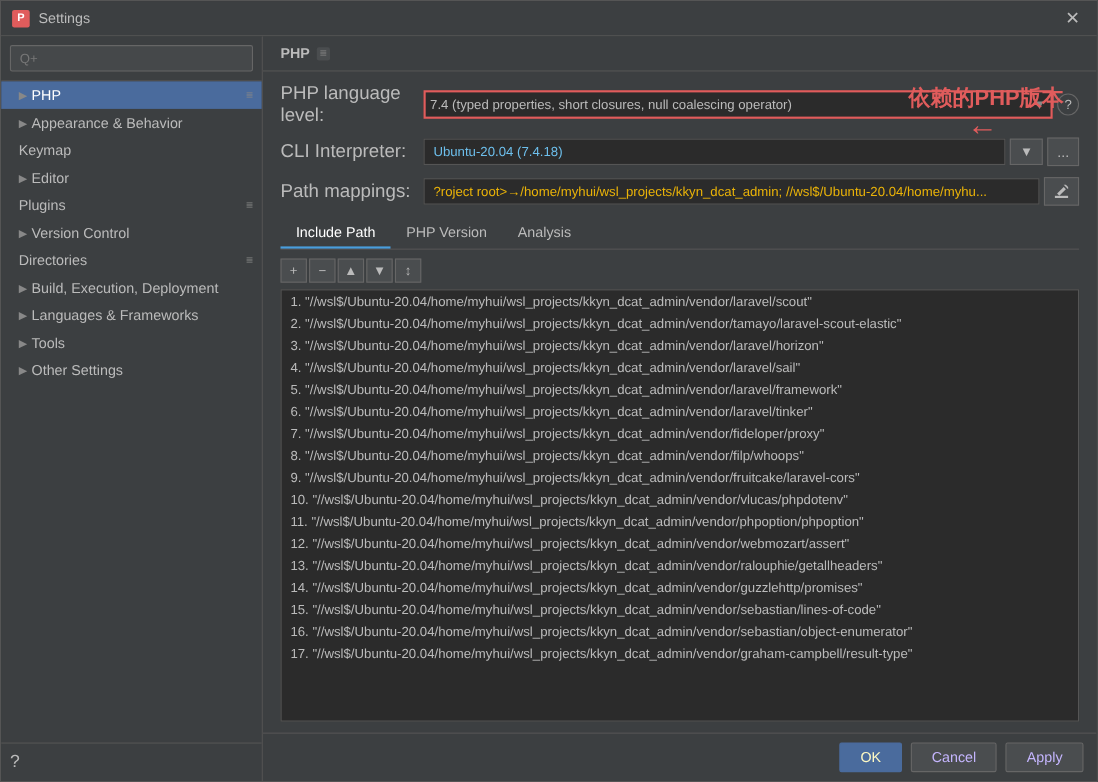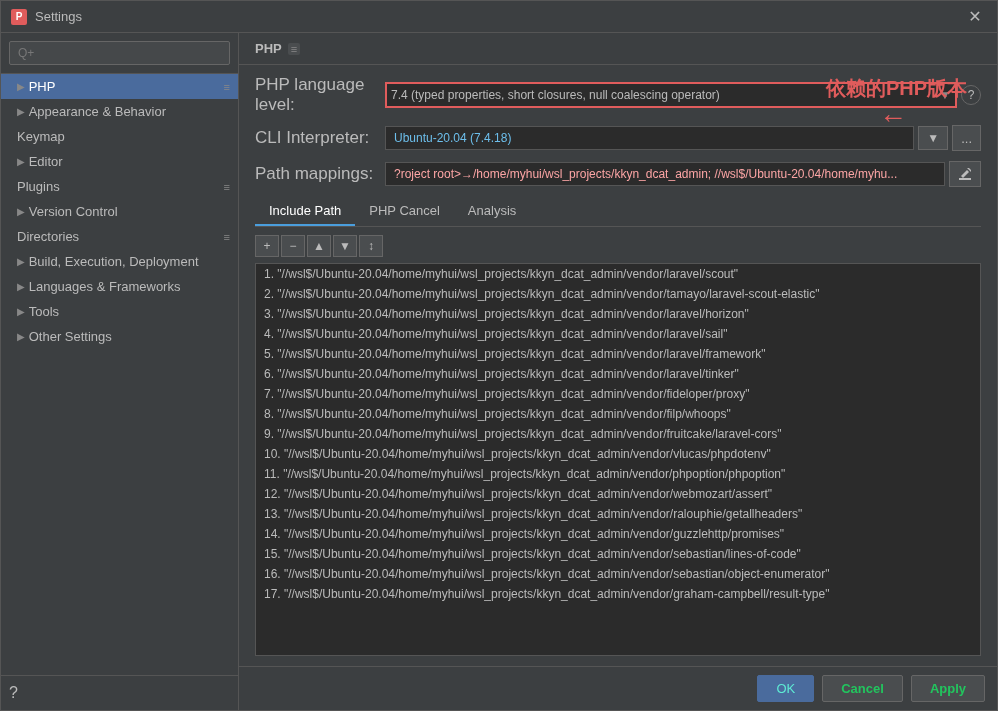--- a/index.html
+++ b/index.html
@@ -220,21 +220,21 @@
       cursor: pointer;
       display: flex;
       align-items: center;
       justify-content: center;
       margin-left: 4px;
     }
     .path-mappings {
       flex: 1;
       background: #2b2b2b;
       border: 1px solid #555;
-      color: #fca5a5;
+      color: #eab308;
       font-size: 12px;
       padding: 4px 8px;
       overflow: hidden;
       text-overflow: ellipsis;
       white-space: nowrap;
       display: flex;
       align-items: center;
     }
     
     .tabs {
@@ -299,28 +299,27 @@
     }
     .btn {
       padding: 5px 18px;
       font-size: 13px;
       cursor: pointer;
       border: 1px solid #666;
       border-radius: 2px;
     }
     .btn-primary {
       background: #4a6b9d;
-      color: #5eead4;
+      color: #fef9c3;
       border-color: #4a6b9d;
     }
     .btn-default {
       background: #4a4d4f;
-      color: #22c55e;
+      color: #c4b5fd;
       border-color: #666;
-      font-weight: bold;
     }
     
     ::-webkit-scrollbar { width: 8px; }
     ::-webkit-scrollbar-track { background: #3c3f41; }
     ::-webkit-scrollbar-thumb { background: #666; border-radius: 4px; }
     
     .lang-level-wrapper {
       flex: 1;
       border: 2px solid #e05c5c;
       display: flex;
@@ -489,21 +488,21 @@
                 <rect x="1" y="11" width="12" height="2" fill="#bbb"></rect>
                 <polygon points="3,9 9,3 11,5 5,11" fill="#bbb"></polygon>
                 <polygon points="9,1 11,1 13,3 13,5 11,3" fill="#bbb"></polygon>
               </svg>
             </button>
           </div>
         </div>
 
         <div class="tabs">
           <div class="tab active">Include Path</div>
-          <div class="tab">PHP Cancel</div>
+          <div class="tab">PHP Version</div>
           <div class="tab">Analysis</div>
         </div>
 
         <div class="include-toolbar">
           <button class="toolbar-btn">+</button>
           <button class="toolbar-btn">−</button>
           <button class="toolbar-btn">▲</button>
           <button class="toolbar-btn">▼</button>
           <button class="toolbar-btn">↕</button>
         </div>

